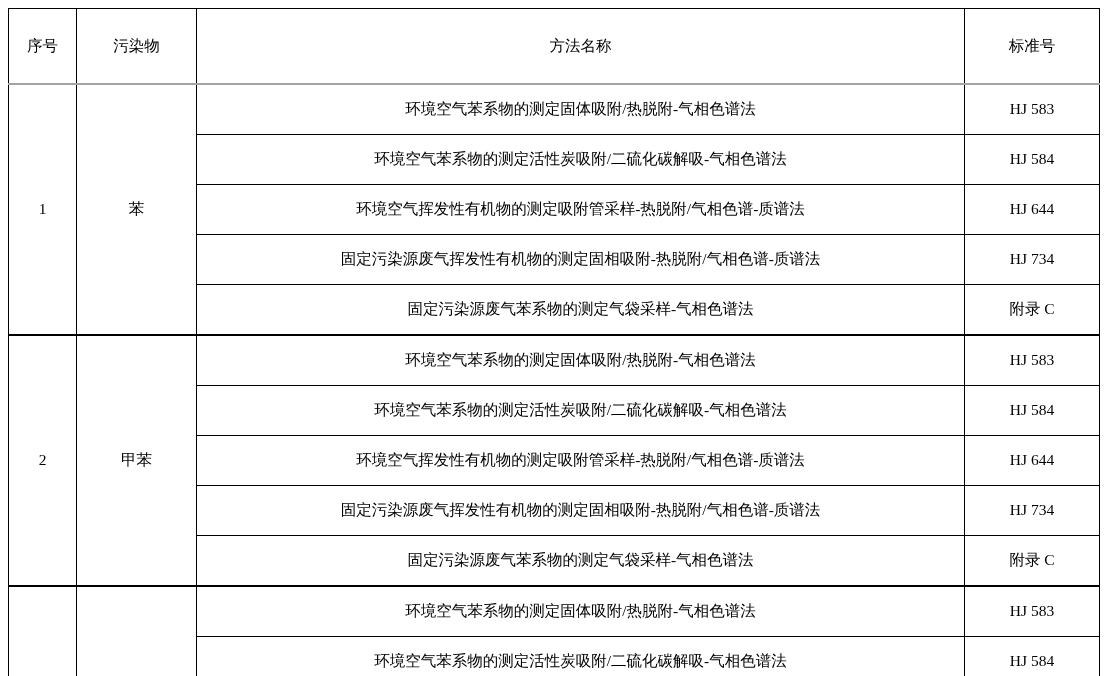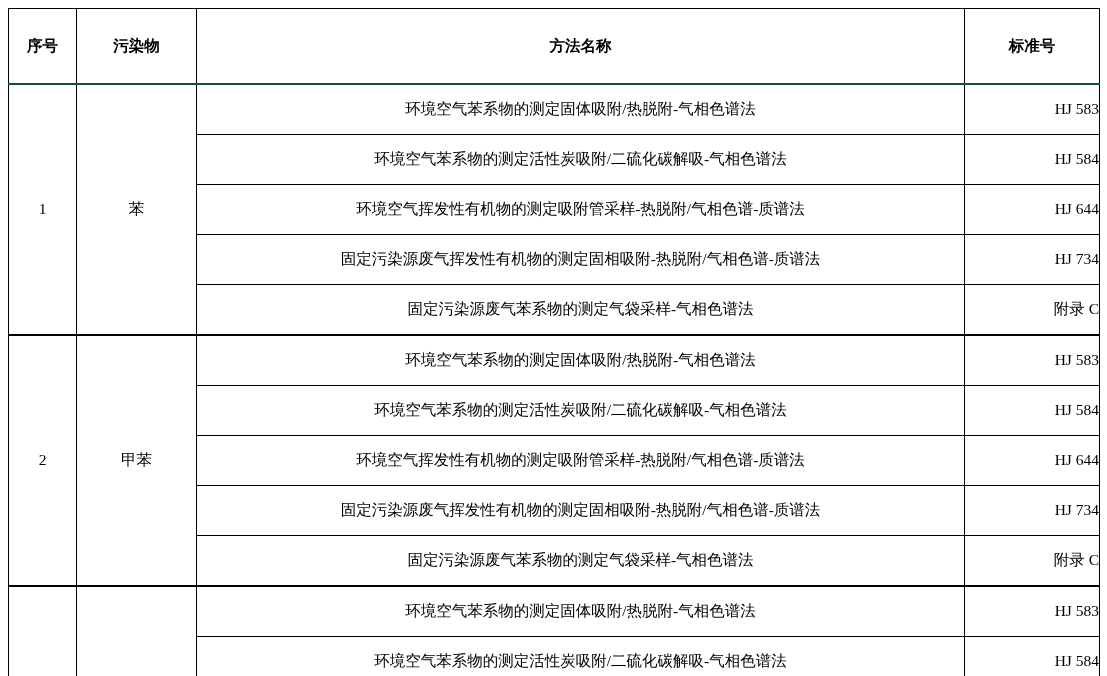--- a/index.html
+++ b/index.html
@@ -45,35 +45,34 @@
     text-align: center;
     height: 74px;
     font-size: 16px;
   }
   .cell-method {
     text-align: center;
     padding-left: 12px;
     height: 49px;
   }
   .cell-std {
-    text-align: right;
+    text-align: center;
     height: 49px;
     margin-left: 24px;
   }
   .cell-no, .cell-pol {
     text-align: center;
     vertical-align: middle;
   }
   
   tr.group-start > td {
     border-top: 2px solid #000000;
   }
   tr.hdr > td {
-    border-bottom: 2px solid #14532d;
-    font-weight: bold;
+    border-bottom: 2px solid #a3a3a3;
   }
   .nowrap { white-space: nowrap; }
 </style>
 </head>
 <body>
 
 <div class="page">
   <table class="std-table">
     <colgroup>
       <col class="c-no">

